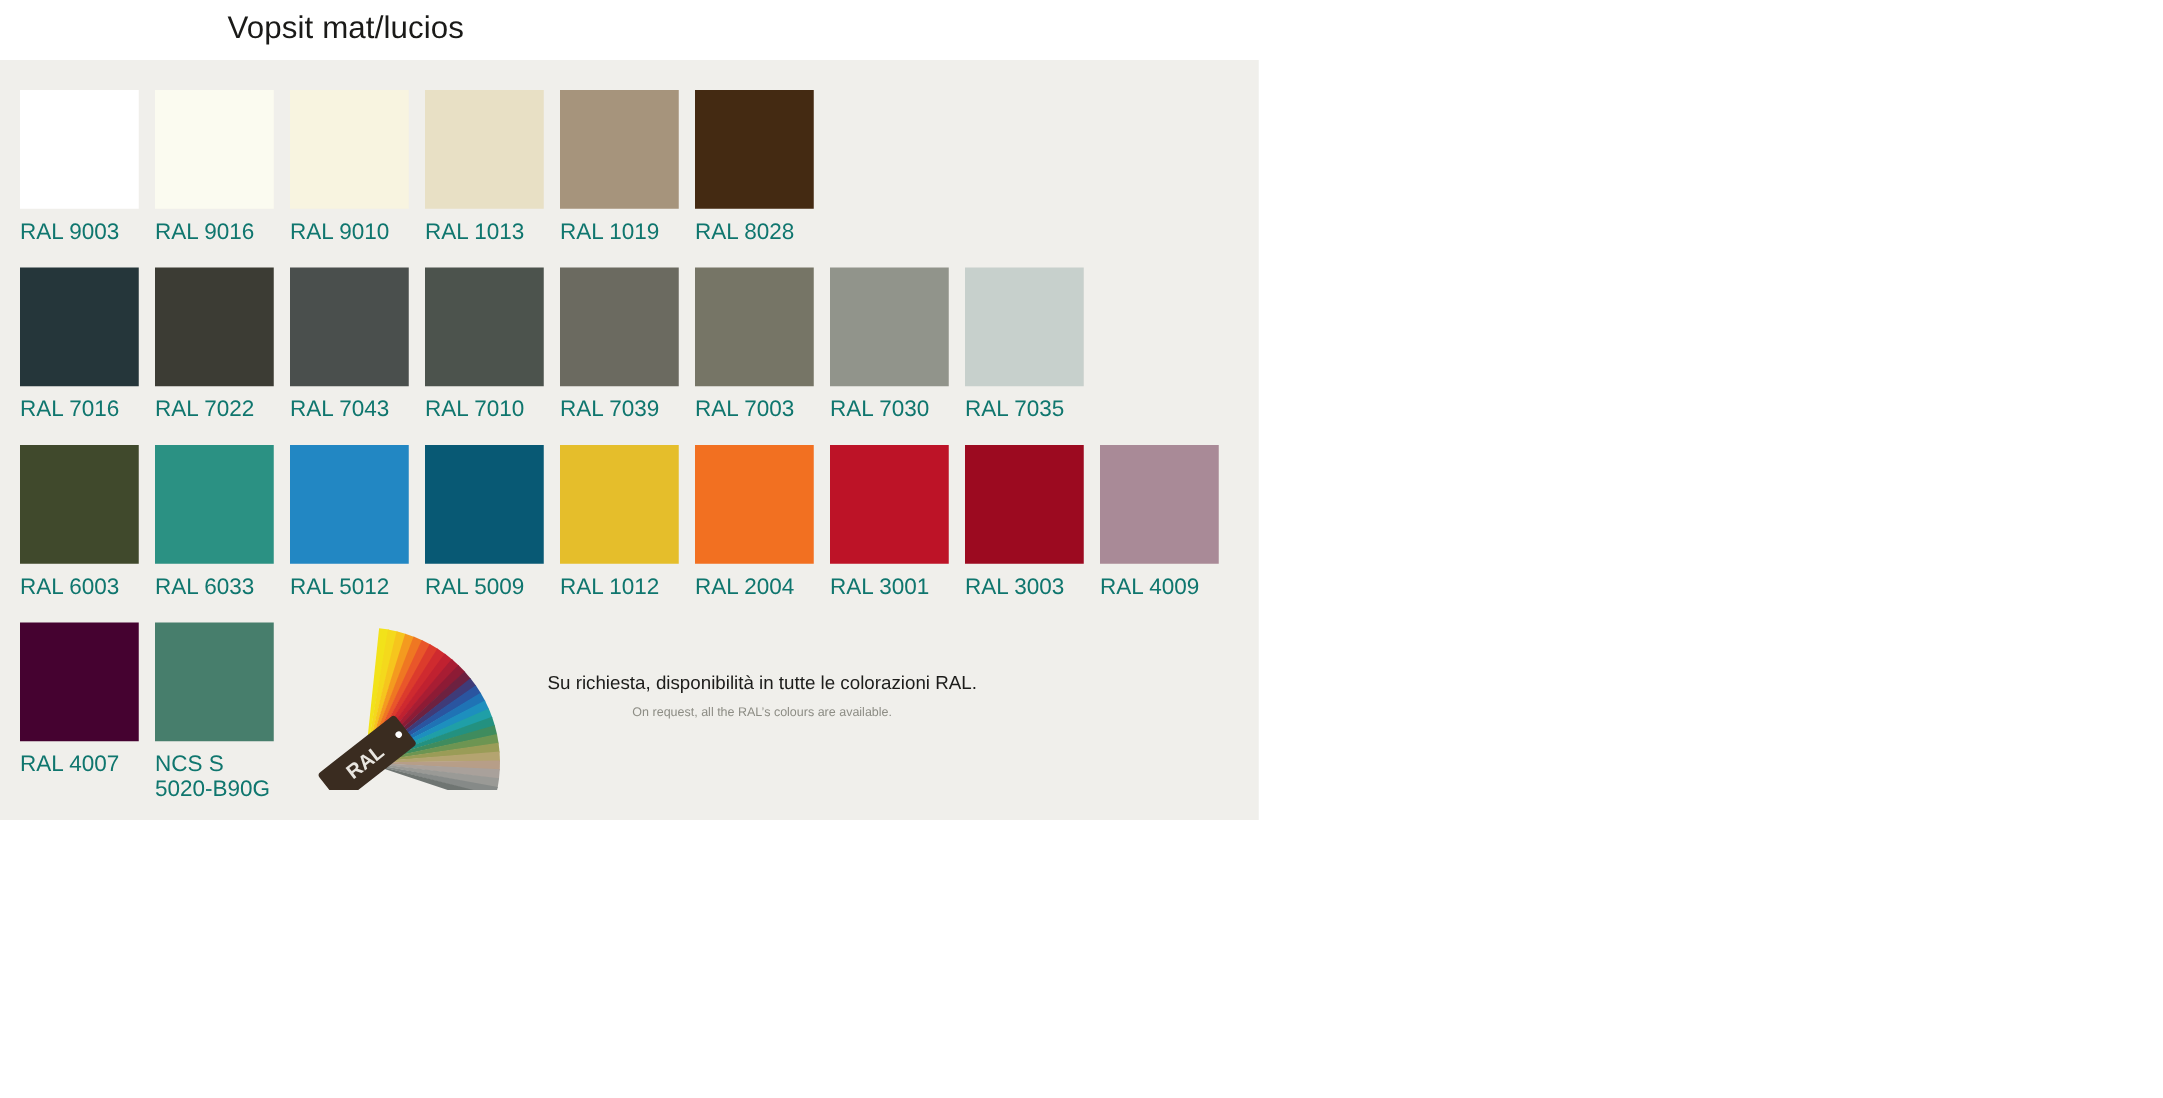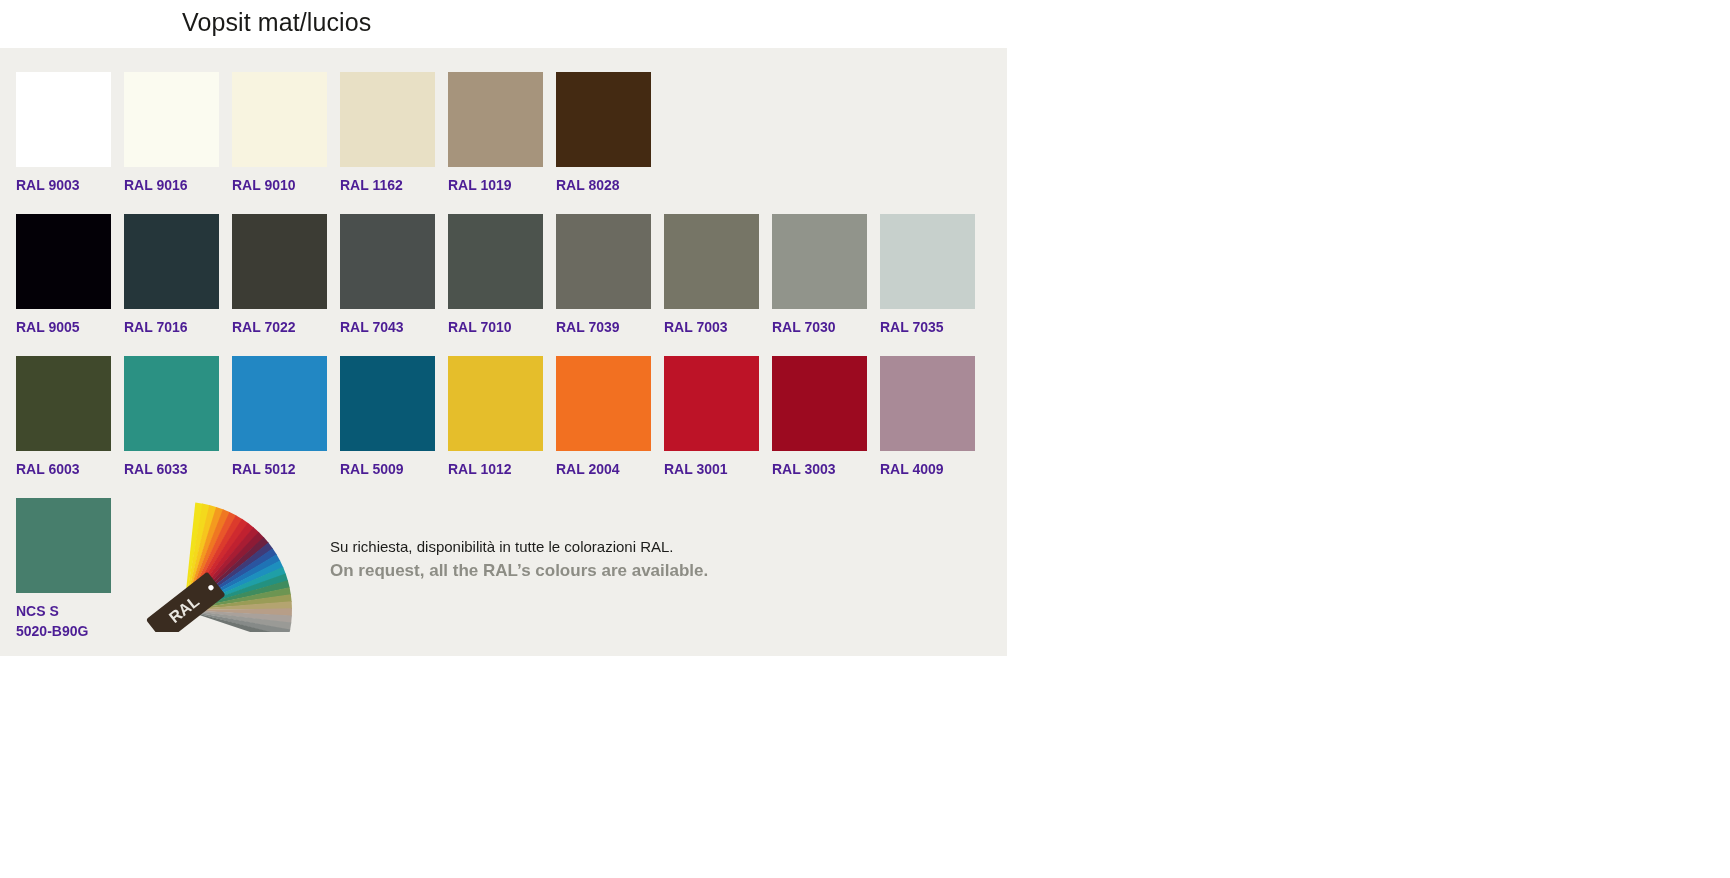--- a/index.html
+++ b/index.html
@@ -73,24 +73,24 @@
   .swatch-cell:last-child { margin-right: 0; }
 
   .swatch-chip {
     width: 95px;
     height: 95px;
     display: block;
   }
 
   .swatch-label {
     margin-top: 8px;
-    font-size: 14px;
+    font-size: 18px;
     line-height: 20px;
-    color: #4c1d95;
-    font-weight: 700;
+    color: #0f766e;
+    font-weight: 400;
     white-space: pre-line;
   }
 
   
   .note-row {
     display: flex;
     flex-direction: row;
     align-items: flex-start;
   }
 
@@ -111,26 +111,27 @@
     flex: 0 0 auto;
   }
   .note-primary {
     font-size: 15px;
     font-weight: 400;
     color: #1c1c1a;
     line-height: 21px;
     white-space: nowrap;
   }
   .note-secondary {
-    font-size: 17px;
-    font-weight: 700;
+    font-size: 10px;
+    font-weight: 400;
     color: #8d8d85;
     line-height: 21px;
     margin-top: 3px;
     white-space: nowrap;
+    text-align: center;
   }
 </style>
 </head>
 <body>
 
 <div id="page" style="background: rgb(255, 255, 255);">
 
   <div class="title-bar">
     <div class="page-title">Vopsit mat/lucios</div>
   </div>
@@ -145,37 +146,33 @@
           <div class="swatch-cell">
             <div class="swatch-chip" title="RAL 9016" style="background: rgb(251, 251, 240);"></div>
             <div class="swatch-label">RAL 9016</div>
           </div>
           <div class="swatch-cell">
             <div class="swatch-chip" title="RAL 9010" style="background: rgb(248, 244, 224);"></div>
             <div class="swatch-label">RAL 9010</div>
           </div>
           <div class="swatch-cell">
             <div class="swatch-chip" title="RAL 1013" style="background: rgb(232, 224, 197);"></div>
-            <div class="swatch-label">RAL 1162</div>
+            <div class="swatch-label">RAL 1013</div>
           </div>
           <div class="swatch-cell">
             <div class="swatch-chip" title="RAL 1019" style="background: rgb(166, 148, 124);"></div>
             <div class="swatch-label">RAL 1019</div>
           </div>
           <div class="swatch-cell">
             <div class="swatch-chip" title="RAL 8028" style="background: rgb(68, 42, 18);"></div>
             <div class="swatch-label">RAL 8028</div>
           </div>
         </div>
         <div class="swatch-row">
           <div class="swatch-cell">
-            <div class="swatch-chip" title="RAL 9005" style="background: rgb(3, 0, 6);"></div>
-            <div class="swatch-label">RAL 9005</div>
-          </div>
-          <div class="swatch-cell">
             <div class="swatch-chip" title="RAL 7016" style="background: rgb(37, 54, 58);"></div>
             <div class="swatch-label">RAL 7016</div>
           </div>
           <div class="swatch-cell">
             <div class="swatch-chip" title="RAL 7022" style="background: rgb(60, 60, 52);"></div>
             <div class="swatch-label">RAL 7022</div>
           </div>
           <div class="swatch-cell">
             <div class="swatch-chip" title="RAL 7043" style="background: rgb(74, 79, 77);"></div>
             <div class="swatch-label">RAL 7043</div>
@@ -233,20 +230,24 @@
           <div class="swatch-cell">
             <div class="swatch-chip" title="RAL 3003" style="background: rgb(156, 10, 32);"></div>
             <div class="swatch-label">RAL 3003</div>
           </div>
           <div class="swatch-cell">
             <div class="swatch-chip" title="RAL 4009" style="background: rgb(169, 138, 151);"></div>
             <div class="swatch-label">RAL 4009</div>
           </div>
         </div>
         <div class="swatch-row note-row">
+          <div class="swatch-cell">
+            <div class="swatch-chip" title="RAL 4007" style="background: rgb(69, 2, 48);"></div>
+            <div class="swatch-label">RAL 4007</div>
+          </div>
           <div class="swatch-cell">
             <div class="swatch-chip" title="NCS S 5020-B90G" style="background: rgb(71, 126, 108);"></div>
             <div class="swatch-label">NCS S
 5020-B90G</div>
           </div>
           <div class="fan-wrap">
             <svg width="180" height="130" viewBox="0 0 180 130" class="fan-svg">
               <g>
                 <path d="M47.67245541228245,92.08764967410762 L57.28907403290657,0.5916353002264856 L65.08392462784346,1.6994646260011024 L48.82724809301385,92.25177253718535 Z" fill="#f2e21a"></path>
                 <path d="M48.71723671982273,92.23241855551565 L64.34134785880343,1.5688252497306792 L72.04626956758386,3.187825890249016 L49.85870660260502,92.47227050225911 Z" fill="#f4d91c"></path>

